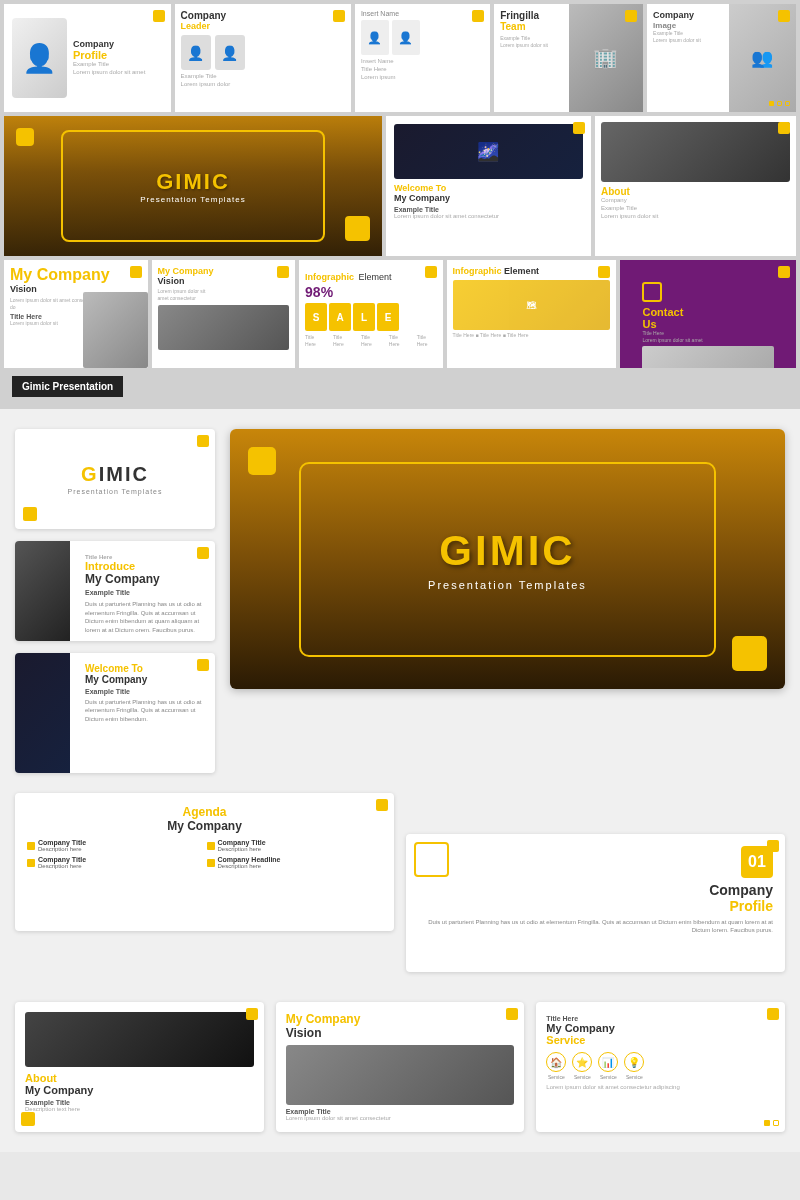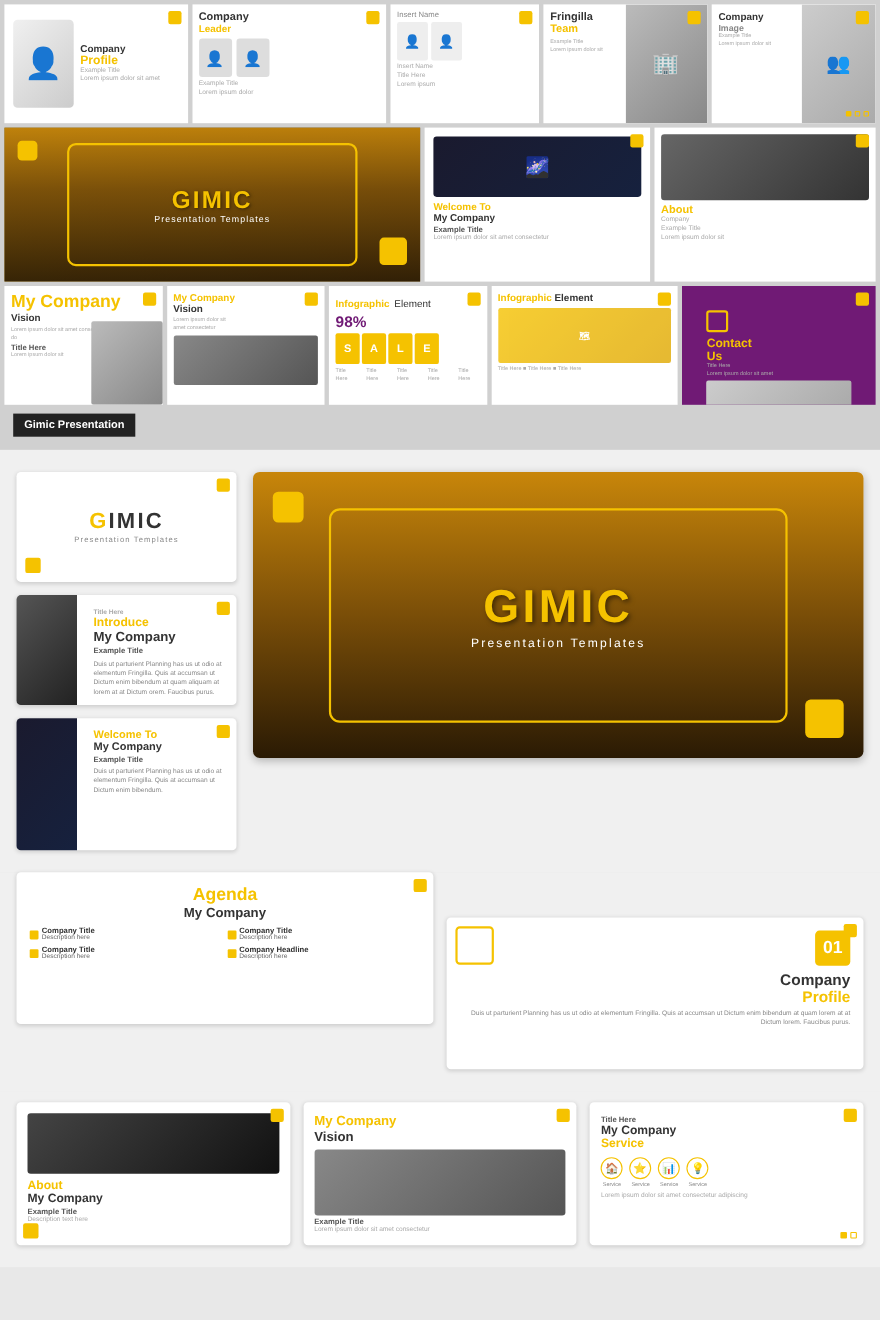--- a/index.html
+++ b/index.html
@@ -521,21 +521,21 @@
       flex: 1;
       background: white;
       border-radius: 4px;
       box-shadow: 0 1px 4px rgba(0,0,0,0.15);
       padding: 12px;
       height: 138px;
     }
     .agenda-slide .ag-title {
       color: #f5c200;
       font-weight: bold;
-      font-size: 16px;
+      font-size: 12px;
       text-align: center;
     }
     .agenda-slide .ag-sub {
       color: #333;
       font-weight: bold;
       font-size: 12px;
       text-align: center;
       margin-bottom: 6px;
     }
     .agenda-items {

